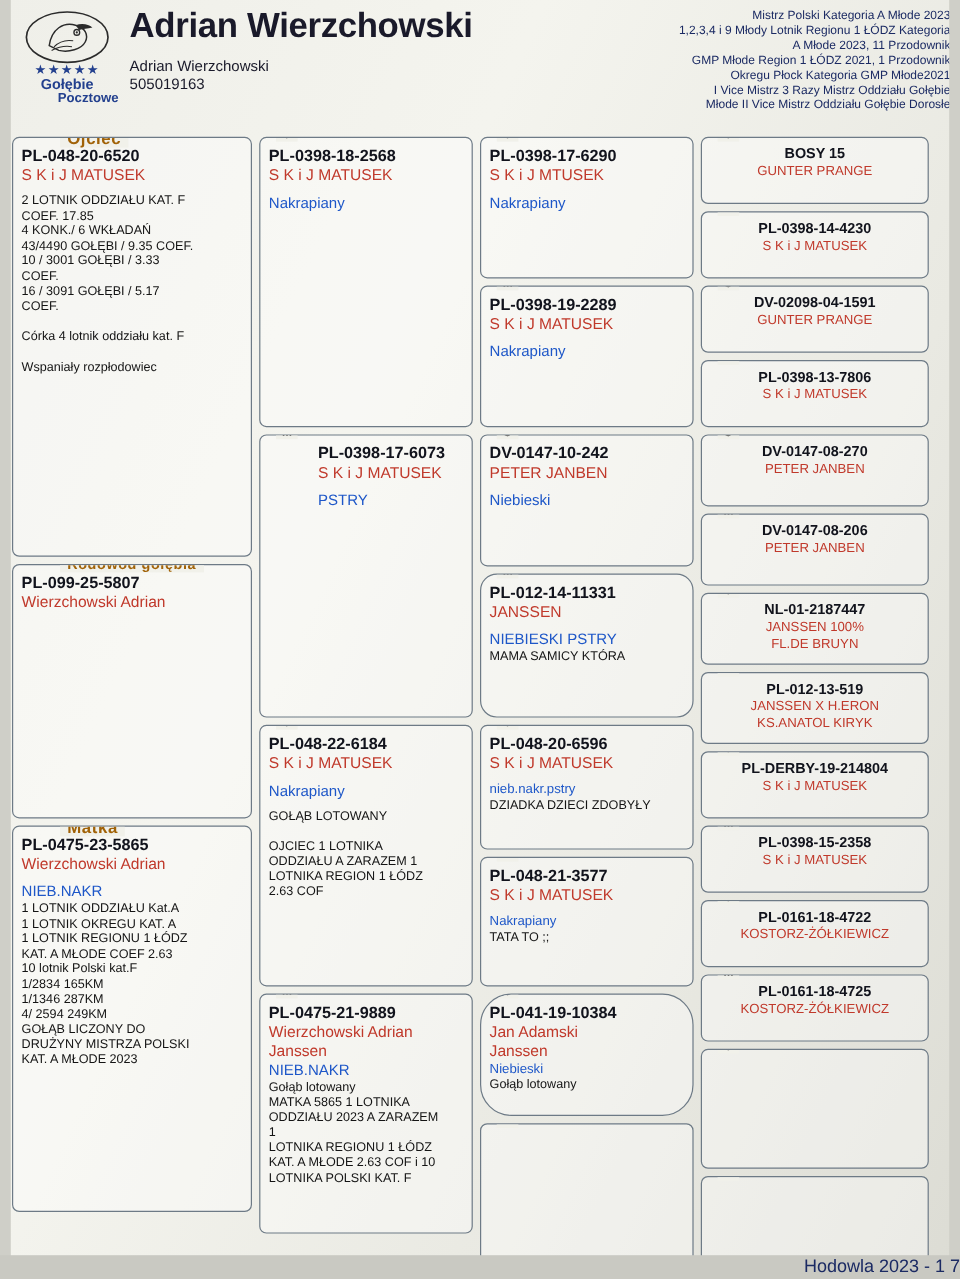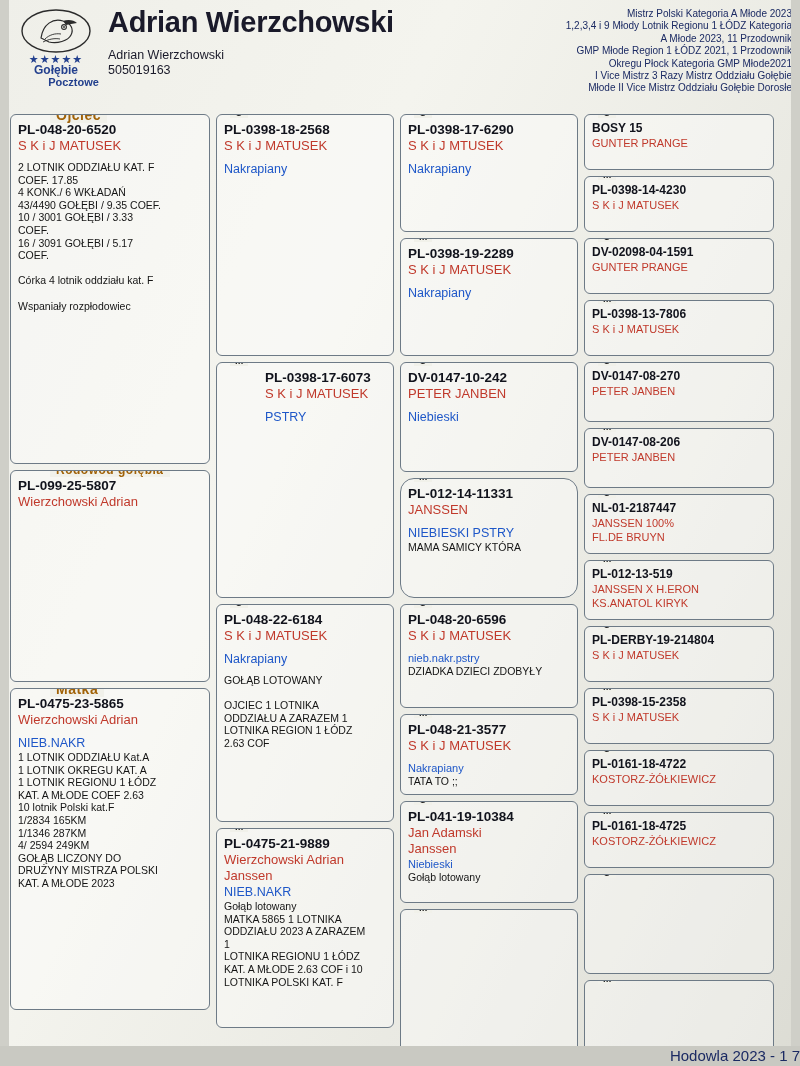--- a/index.html
+++ b/index.html
@@ -77,24 +77,24 @@
   .c1-m{height:322px;}
   .c2-a{height:242px;}
   .c2-b{height:236px;padding-left:48px;}
   .c2-c{height:218px;}
   .c2-d{height:200px;}
   .c3-a{height:118px;}
   .c3-b{height:118px;}
   .c3-c{height:110px;}
   .c3-d{height:120px;border-radius:14px;}
   .c3-e{height:104px;}
-  .c3-f{height:81px;}
-  .c3-g{height:102px;}
+  .c3-f{height:108px;}
+  .c3-g{height:102px;border-radius:26px;}
   .c3-h{height:190px;}
-  .c4{height:56px;}
+  .c4{height:56px;text-align:center;}
   .c4.tall{height:60px;}
   .c4.blank{height:100px;}
   .footer{
     position:absolute;left:0;right:0;bottom:0;height:20px;
     text-align:right;font-size:15px;font-weight:normal;color:#1b2a63;
     background:#c9c9c2;line-height:20px;
   }
   .edge{
     position:absolute;top:0;bottom:0;width:9px;background:#cfcfc8;
   }

